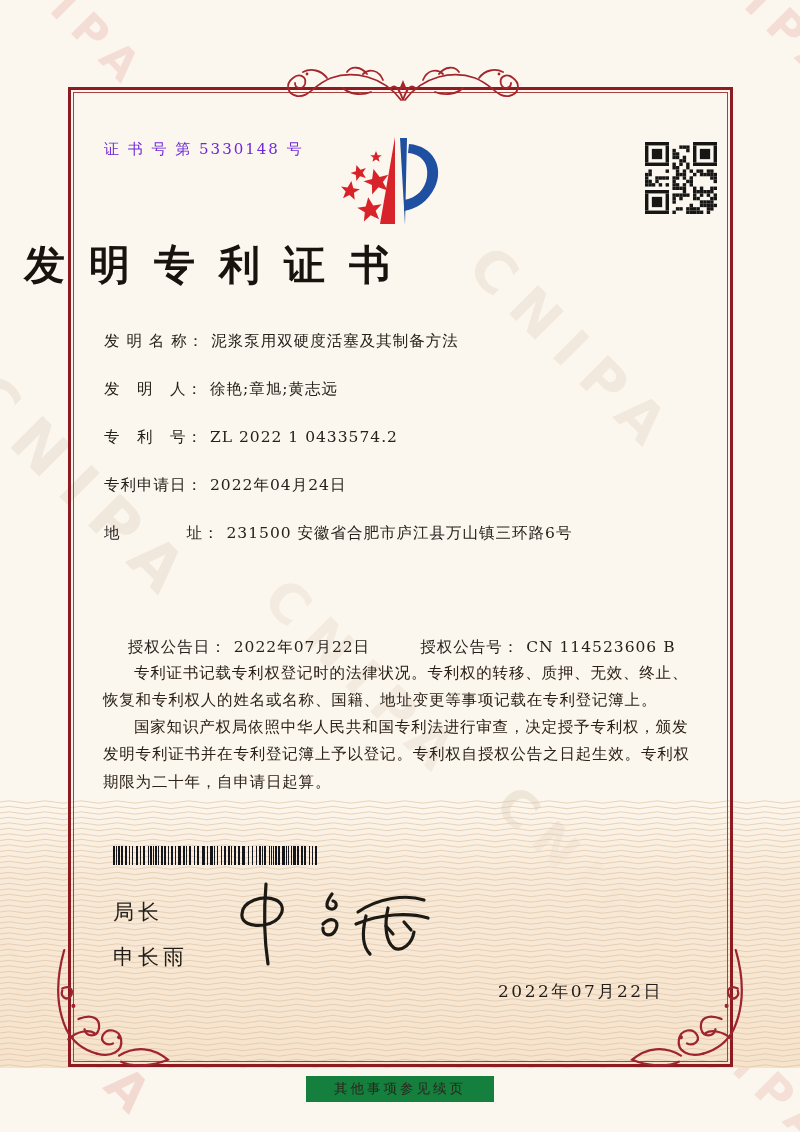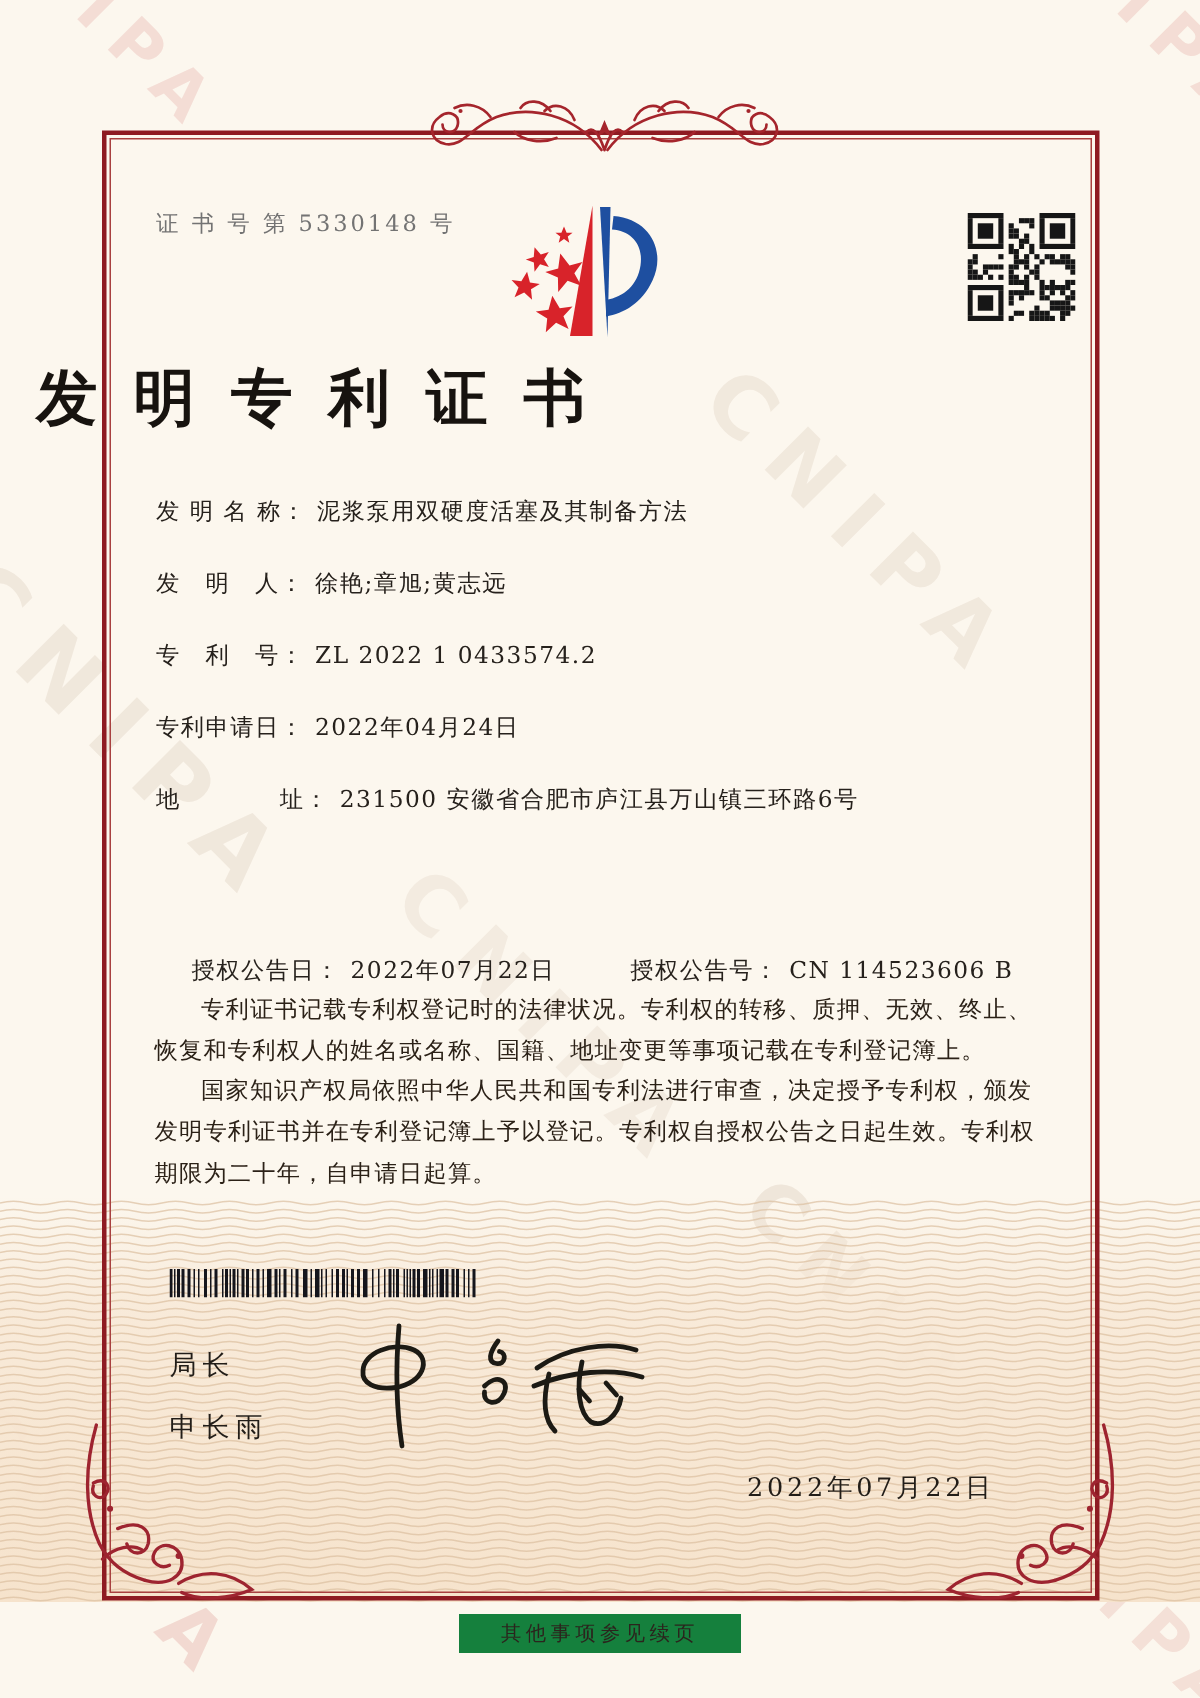--- a/index.html
+++ b/index.html
@@ -23,21 +23,21 @@
   .band svg { position:absolute; inset:0; }
   
   .frame-outer {
     position:absolute; left:68px; top:87px; width:665px; height:980px;
     border:3px solid #8e1b22;
   }
   .frame-inner {
     position:absolute; inset:2px; border:1px solid #a8403f; pointer-events:none;
   }
   .certno {
-    position:absolute; left:104px; top:140px; font-size:15px; letter-spacing:2px; color:#737373;
+    position:absolute; left:104px; top:140px; font-size:15px; letter-spacing:2px; color:#6d28d9;
   }
   .logo { position:absolute; left:332px; top:130px; }
   .qr { position:absolute; left:645px; top:142px; }
   .title {
     position:absolute; left:0; top:238px; width:800px; 
     font-size:41px; font-weight:bold; letter-spacing:24px; text-indent:24px; color:#17130f;
   }
   .fields { position:absolute; left:104px; top:331px; width:600px; font-size:15.5px; }
   .frow { height:48px; white-space:pre; letter-spacing:1px; }
   .flabel { color:#26211c; }
@@ -46,21 +46,21 @@
   .grant2 { margin-left:50px; }
   .paras {
     position:absolute; left:103px; top:660px; width:598px;
     font-size:15.5px; line-height:1.75; letter-spacing:.8px; color:#2b2117;
   }
   .paras p { text-indent:2em; }
   .barcode { position:absolute; left:113px; top:846px; }
   .sig-labels {
     position:absolute; left:113px; top:898px;
     font-family:"DejaVu Sans","Liberation Sans",sans-serif;
-    font-size:18px; letter-spacing:4px; color:#221d18;
+    font-size:21px; letter-spacing:4px; color:#221d18;
   }
   .sig-labels div { margin-bottom:17px; }
   .signature { position:absolute; left:228px; top:878px; }
   .issue-date { position:absolute; left:498px; top:980px; font-size:17px; letter-spacing:2.5px; color:#221d18; }
   .pagenum { position:absolute; left:0; top:1031px; width:800px; text-align:center; font-size:12.5px; letter-spacing:2px; color:#33291f; }
   .contnote {
     position:absolute; left:50%; top:1076px; transform:translateX(-50%);
     background:#15803d; padding:4px 28px; font-size:13.5px; letter-spacing:3px; color:#2b241d;
   }
   .orn { position:absolute; pointer-events:none; }

